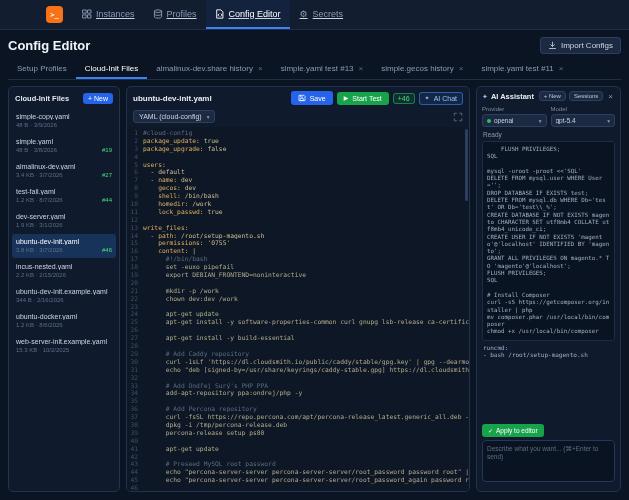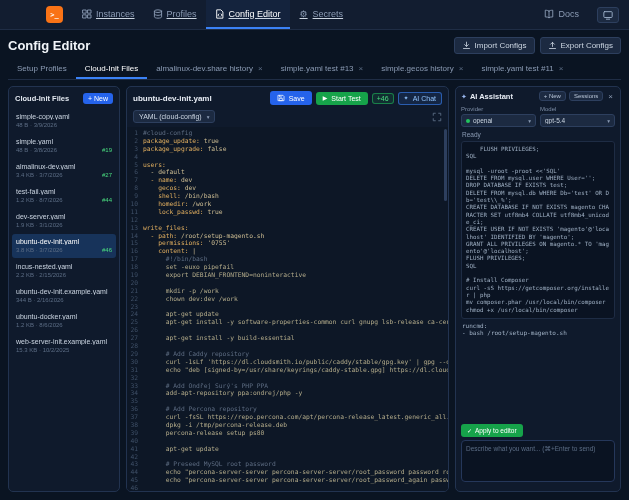--- a/index.html
+++ b/index.html
@@ -69,21 +69,21 @@
   .ln { width:16px; flex:none; text-align:right; padding-right:5px; color:#3f5068; }
   .ct { flex:1; overflow:hidden; }
   .tok-cm { color:#5d6c82; }
   .tok-key { color:#e0ae5f; }
   .tok-val { color:#cdbd93; }
   .tok-sh { color:#b3ab8a; }
   .editor-scrollbar { position:absolute; right:1px; top:2px; width:3px; bottom:2px; }
   .editor-scroll-thumb { width:3px; height:72px; background:#2d3f5e; border-radius:2px; }
 
   
-  .ai-panel { width:166px; flex:none; }
+  .ai-panel { width:145px; flex:none; }
   .ai-header { display:flex; align-items:center; gap:3px; padding:4px 5px 3px; flex:none; }
   .sparkle { color:#9ab8f0; font-size:7px; line-height:1; }
   .ai-title { font-size:7.5px; font-weight:bold; color:#e8edf5; margin-right:auto; white-space:nowrap; }
   .btn-tiny { background:#1c2a41; border:1px solid #2d3f5e; color:#b9c6d8; font-size:6px; padding:1px 4px; border-radius:3px; white-space:nowrap; cursor:pointer; }
   .ai-close { color:#8b9bb4; font-size:8px; padding:0 2px; cursor:pointer; }
   .ai-config { display:flex; gap:4px; padding:2px 5px 4px; flex:none; }
   .ai-field { flex:1; min-width:0; }
   .ai-label { font-size:6px; color:#7c8da6; margin-bottom:2px; }
   .ai-select { display:flex; align-items:center; gap:3px; background:#1c2a41; border:1px solid #2d3f5e; border-radius:3px; color:#cbd5e1; font-size:6.5px; padding:2px 4px; cursor:pointer; }
   .ai-select .val { flex:1; white-space:nowrap; overflow:hidden; }
@@ -139,61 +139,33 @@
           </span>
           <span>Config Editor</span>
         </div>
         <div class="nav-item">
           <span class="icon">
             <span style="font-size:9px;line-height:10px;">⚙</span>
           </span>
           <span>Secrets</span>
         </div>
       </nav>
-    <div class="topbar-right">
-      <div class="nav-item">
-        <span class="icon">
-          <svg viewBox="0 0 12 12">
-              <path d="M6 2.5C5 1.7 3.4 1.5 1.5 1.5v8C3.4 9.5 5 9.7 6 10.5c1-.8 2.6-1 4.5-1v-8C8.6 1.5 7 1.7 6 2.5z"></path>
-              <path d="M6 2.5v8"></path>
-            </svg>
-        </span>
-        <span>Docs</span>
-      </div>
-      <div class="console-btn">
-        <span class="icon">
-          <svg viewBox="0 0 12 12">
-              <rect x="1" y="2" width="10" height="7" rx="1"></rect>
-              <path d="M4 11h4"></path>
-            </svg>
-        </span>
-      </div>
-    </div>
   </div>
 
   <div class="page-header">
     <div class="page-title">Config Editor</div>
     <div class="header-actions">
       <div class="btn btn-dark">
         <span class="icon">
           <svg viewBox="0 0 12 12">
               <path d="M6 1.5v5.5M3.5 4.8L6 7.3l2.5-2.5"></path>
               <path d="M2 10h8"></path>
             </svg>
         </span>
         <span>Import Configs</span>
-      </div>
-      <div class="btn btn-dark">
-        <span class="icon">
-          <svg viewBox="0 0 12 12">
-              <path d="M6 7.3V1.8M3.5 4.3L6 1.8l2.5 2.5"></path>
-              <path d="M2 10h8"></path>
-            </svg>
-        </span>
-        <span>Export Configs</span>
       </div>
     </div>
   </div>
 
   <div class="tabs">
       <div class="tab">
         <span>Setup Profiles</span>
       </div>
       <div class="tab active">
         <span>Cloud-Init Files</span>

